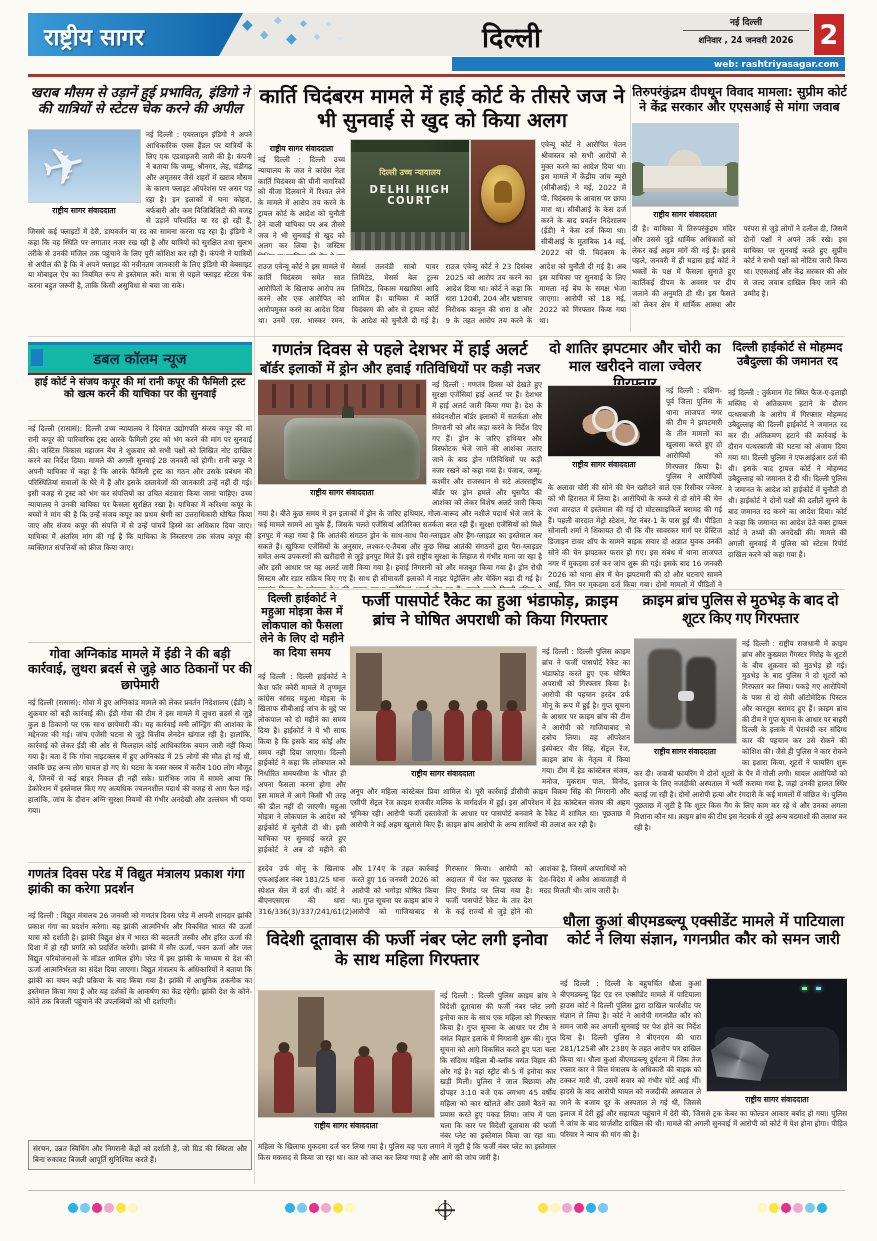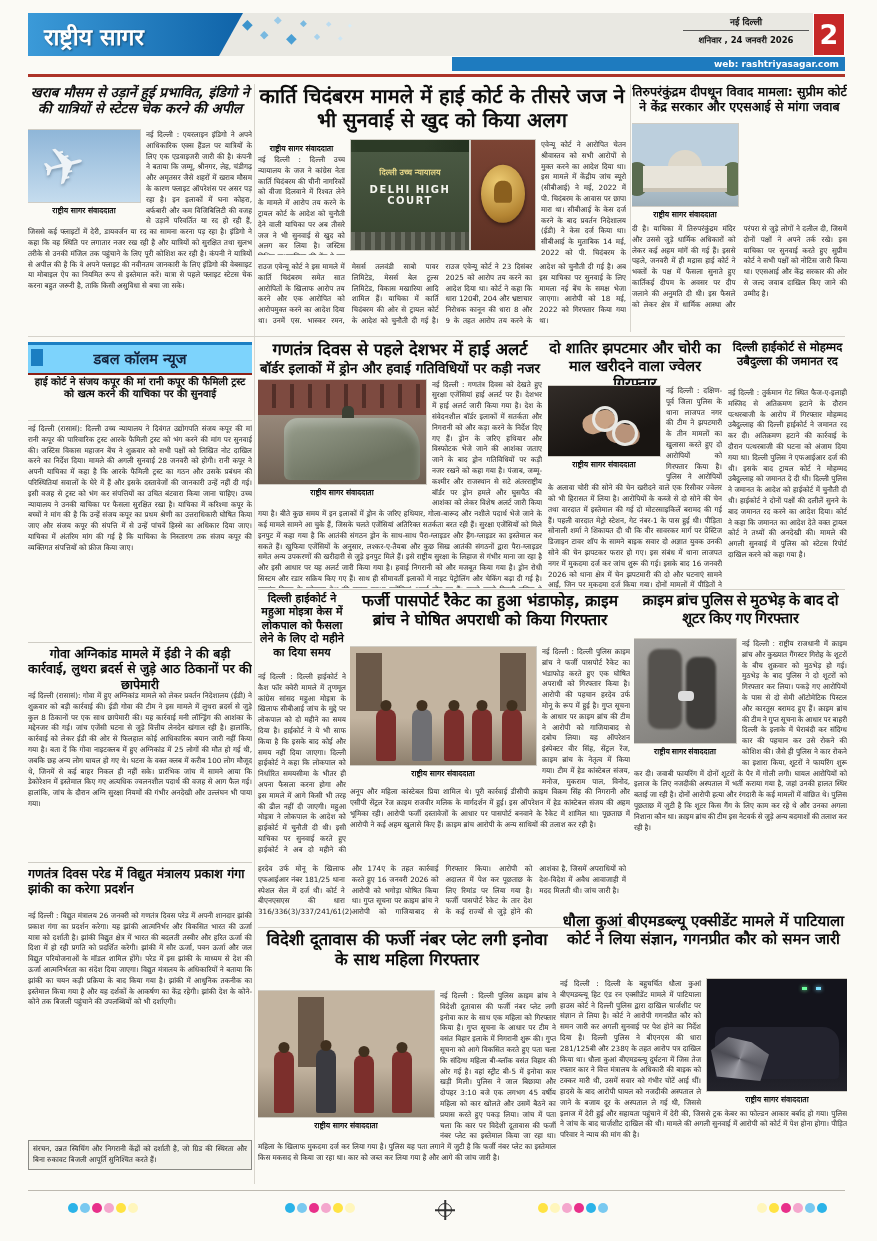--- a/index.html
+++ b/index.html
@@ -30,21 +30,21 @@
   .hl{font-weight:bold;color:#0d0d0d;text-align:center;line-height:1.22;}
   .body-txt{font-size:7.2px;line-height:1.5;text-align:justify;color:#1c1c1c;}
   .byl{font-size:7.6px;font-weight:bold;text-align:center;color:#111;margin:3px 0 2px 0;}
   figure{margin:0;}
   .fig-l{float:left;margin:0 6px 2px 0;}
   .fig-r{float:right;margin:0 0 2px 6px;}
   .ph{position:relative;overflow:hidden;background:#999;box-shadow:0 0 0 1px #cfccc4;}
   .cols2{column-count:2;column-gap:8px;}
   .cols4{column-count:4;column-gap:7px;}
   .secbox{position:absolute;left:28px;top:342px;width:224px;height:28px;
-          border-top:3px solid #1b7ec2;border-bottom:2px solid #8d2016;background:#7dd3fc;}
+          border-top:3px solid #1b7ec2;border-bottom:2px solid #8d2016;background:#14b8a6;}
   .secbox .sq{position:absolute;left:3px;top:4px;width:12px;height:17px;background:#1b7ec2;}
   .secbox .lbl{text-align:center;font-size:14.5px;font-weight:bold;color:#14243f;padding-top:3px;}
   .vline{position:absolute;width:1px;background:#d8d5cd;}
   .hline{position:absolute;height:1px;background:#d5d2ca;}
   .boxed{border:1px solid #8a8a85;background:#f2f1ea;padding:3px 4px;margin-top:3px;
          font-size:7.2px;line-height:1.5;text-align:justify;color:#1c1c1c;}
   
   .ph-plane{background:linear-gradient(180deg,#8fb6d8,#c5dcee);}
   .ph-plane .jet{position:absolute;left:14px;top:6px;font-size:52px;color:#eef3f7;
                  transform:rotate(-14deg);text-shadow:0 2px 3px rgba(40,60,80,.35);}
@@ -123,20 +123,21 @@
       <span style="left:2px;top:4px;font-size:14px;color:#3b93cc;">◆</span>
       <span style="left:20px;top:16px;font-size:11px;color:#79b9e0;">◆</span>
       <span style="left:34px;top:2px;font-size:10px;color:#9ccbe8;">◆</span>
       <span style="left:46px;top:18px;font-size:14px;color:#4a9fd4;">◆</span>
       <span style="left:60px;top:6px;font-size:9px;color:#79b9e0;">◆</span>
       <span style="left:74px;top:20px;font-size:8px;color:#a8d2ec;">◆</span>
       <span style="left:86px;top:8px;font-size:7px;color:#bcdcf0;">◆</span>
       <span style="left:98px;top:22px;font-size:6px;color:#cde6f4;">◆</span>
       <span style="left:108px;top:10px;font-size:5px;color:#d8ecf6;">◆</span>
     </div>
+    <div class="mh-title">दिल्ली</div>
     <div class="mh-info">
       <div class="mh-city">नई दिल्ली</div>
       <div class="mh-date">शनिवार , 24 जनवरी 2026</div>
     </div>
     <div class="mh-page">2</div>
   </div>
   <div class="web-strip">web: rashtriyasagar.com</div>
   <div class="red-rule"></div>
 
   <div class="vline" style="left:254px;top:84px;height:1100px;"></div>
@@ -271,21 +272,21 @@
         <div class="s1"></div>
         <div class="s2"></div>
         <div class="cuff"></div>
       </div>
       <figcaption class="byl">राष्ट्रीय सागर संवाददाता</figcaption>
     </figure>
     <div class="body-txt">नई दिल्ली : राष्ट्रीय राजधानी में क्राइम ब्रांच और कुख्यात गैंगस्टर गिरोह के शूटरों के बीच शुक्रवार को मुठभेड़ हो गई। मुठभेड़ के बाद पुलिस ने दो शूटरों को गिरफ्तार कर लिया। पकड़े गए आरोपियों के पास से दो सेमी ऑटोमेटिक पिस्टल और कारतूस बरामद हुए हैं। क्राइम ब्रांच की टीम ने गुप्त सूचना के आधार पर बाहरी दिल्ली के इलाके में घेराबंदी कर संदिग्ध कार की पहचान कर उसे रोकने की कोशिश की। जैसे ही पुलिस ने कार रोकने का इशारा किया, शूटरों ने फायरिंग शुरू कर दी। जवाबी फायरिंग में दोनों शूटरों के पैर में गोली लगी। घायल आरोपियों को इलाज के लिए नजदीकी अस्पताल में भर्ती कराया गया है, जहां उनकी हालत स्थिर बताई जा रही है। दोनों आरोपी हत्या और रंगदारी के कई मामलों में वांछित थे। पुलिस पूछताछ में जुटी है कि शूटर किस गैंग के लिए काम कर रहे थे और उनका अगला निशाना कौन था। क्राइम ब्रांच की टीम इस नेटवर्क से जुड़े अन्य बदमाशों की तलाश कर रही है।</div>
   </div>
 
   <div class="art" style="left:28px;top:642px;width:224px;height:216px;">
-    <div class="hl" style="font-size:12.5px;height:42px;border-top:1px solid #cfccc4;padding-top:3px;margin-bottom:3px;">गोवा अग्निकांड मामले में ईडी ने की बड़ी कार्रवाई, लुथरा ब्रदर्स से जुड़े आठ ठिकानों पर की छापेमारी</div>
+    <div class="hl" style="font-size:12.5px;height:42px;border-top:1px solid #cfccc4;padding-top:3px;margin-bottom:10px;">गोवा अग्निकांड मामले में ईडी ने की बड़ी कार्रवाई, लुथरा ब्रदर्स से जुड़े आठ ठिकानों पर की छापेमारी</div>
     <div class="body-txt" style="height:168px;overflow:hidden;">नई दिल्ली (रासासं): गोवा में हुए अग्निकांड मामले को लेकर प्रवर्तन निदेशालय (ईडी) ने शुक्रवार को बड़ी कार्रवाई की। ईडी गोवा की टीम ने इस मामले में लुथरा ब्रदर्स से जुड़े कुल 8 ठिकानों पर एक साथ छापेमारी की। यह कार्रवाई मनी लॉन्ड्रिंग की आशंका के मद्देनजर की गई। जांच एजेंसी घटना से जुड़े वित्तीय लेनदेन खंगाल रही है। हालांकि, कार्रवाई को लेकर ईडी की ओर से फिलहाल कोई आधिकारिक बयान जारी नहीं किया गया है। बता दें कि गोवा नाइटक्लब में हुए अग्निकांड में 25 लोगों की मौत हो गई थी, जबकि छह अन्य लोग घायल हो गए थे। घटना के वक्त क्लब में करीब 100 लोग मौजूद थे, जिनमें से कई बाहर निकल ही नहीं सके। प्रारंभिक जांच में सामने आया कि डेकोरेशन में इस्तेमाल किए गए अत्यधिक ज्वलनशील पदार्थ की वजह से आग फैल गई। हालांकि, जांच के दौरान अग्नि सुरक्षा नियमों की गंभीर अनदेखी और उल्लंघन भी पाया गया।</div>
   </div>
 
   <div class="art" style="left:258px;top:864px;width:368px;height:60px;">
     <div class="body-txt cols4" style="height:60px;">हरदेव उर्फ मोनू के खिलाफ एफआईआर नंबर 181/25 थाना स्पेशल सेल में दर्ज थी। कोर्ट ने बीएनएसएस की धारा 316/336(3)/337/241/61(2) और 174ए के तहत कार्रवाई करते हुए 16 जनवरी 2026 को आरोपी को भगोड़ा घोषित किया था। गुप्त सूचना पर क्राइम ब्रांच ने आरोपी को गाजियाबाद से गिरफ्तार किया। आरोपी को अदालत में पेश कर पूछताछ के लिए रिमांड पर लिया गया है। फर्जी पासपोर्ट रैकेट के तार देश के कई राज्यों से जुड़े होने की आशंका है, जिसमें अपराधियों को देश-विदेश में अवैध आवाजाही में मदद मिलती थी। जांच जारी है।</div>
   </div>
 
   <div class="art" style="left:28px;top:862px;width:224px;height:322px;">
     <div class="hl" style="font-size:12.5px;height:42px;border-top:1px solid #cfccc4;padding-top:3px;margin-bottom:3px;text-align:left;">गणतंत्र दिवस परेड में विद्युत मंत्रालय प्रकाश गंगा झांकी का करेगा प्रदर्शन</div>
     <div class="body-txt" style="height:226px;overflow:hidden;">नई दिल्ली : विद्युत मंत्रालय 26 जनवरी को गणतंत्र दिवस परेड में अपनी शानदार झांकी प्रकाश गंगा का प्रदर्शन करेगा। यह झांकी आत्मनिर्भर और विकसित भारत की ऊर्जा यात्रा को दर्शाती है। झांकी विद्युत क्षेत्र में भारत की बदलती तस्वीर और हरित ऊर्जा की दिशा में हो रही प्रगति को प्रदर्शित करेगी। झांकी में सौर ऊर्जा, पवन ऊर्जा और जल विद्युत परियोजनाओं के मॉडल शामिल होंगे। परेड में इस झांकी के माध्यम से देश की ऊर्जा आत्मनिर्भरता का संदेश दिया जाएगा। विद्युत मंत्रालय के अधिकारियों ने बताया कि झांकी का चयन कड़ी प्रक्रिया के बाद किया गया है। झांकी में आधुनिक तकनीक का इस्तेमाल किया गया है और यह दर्शकों के आकर्षण का केंद्र रहेगी। झांकी देश के कोने-कोने तक बिजली पहुंचाने की उपलब्धियों को भी दर्शाएगी।</div>

